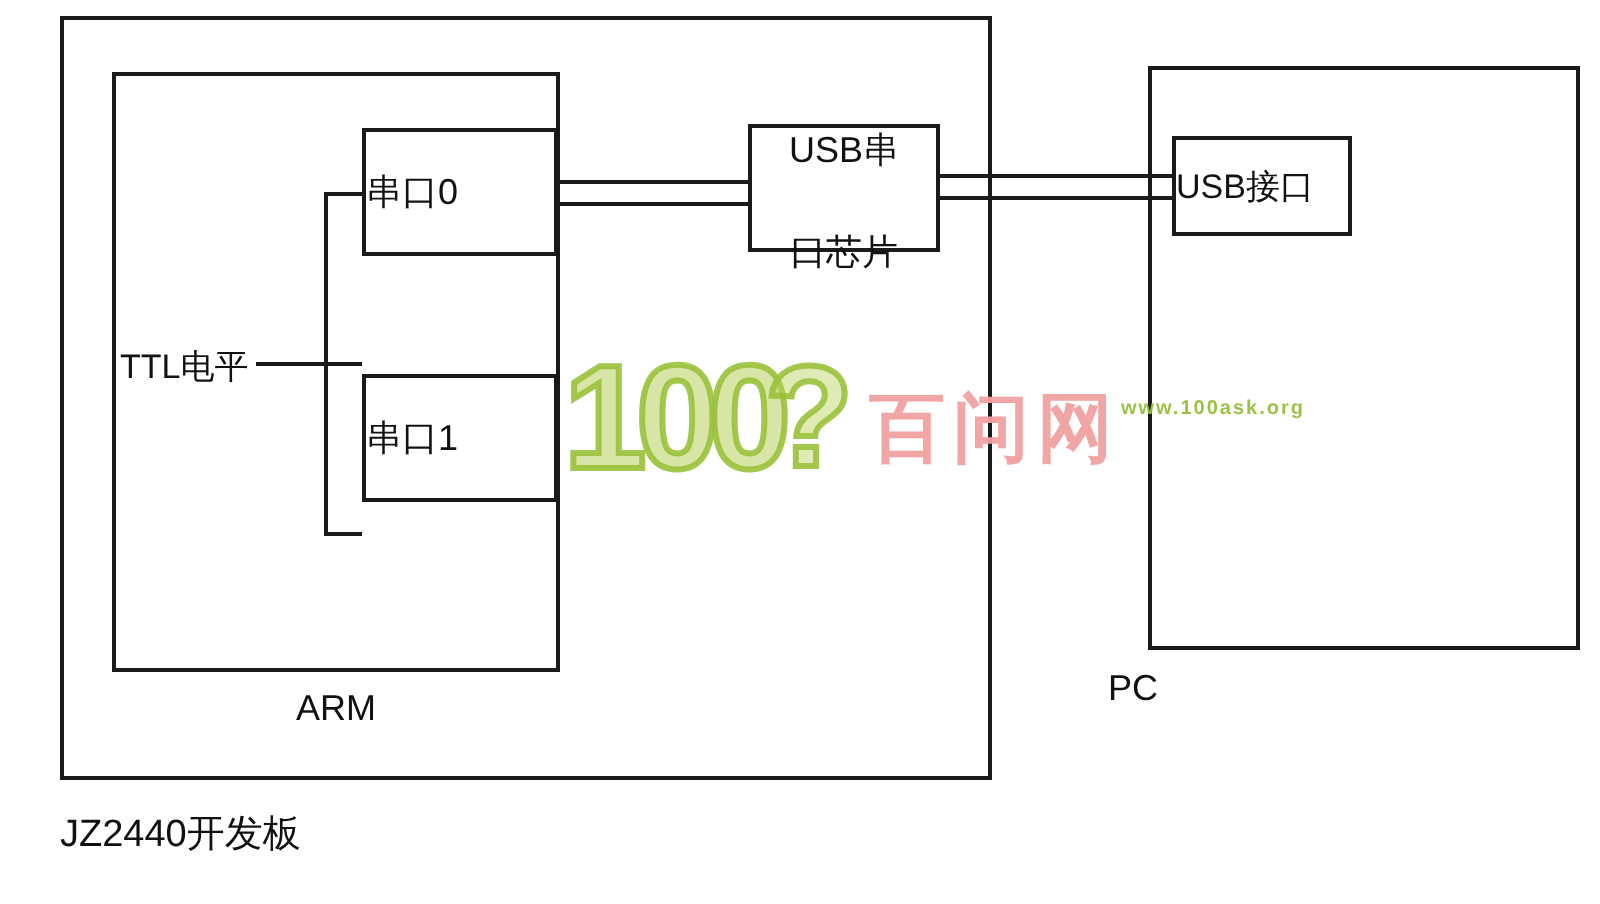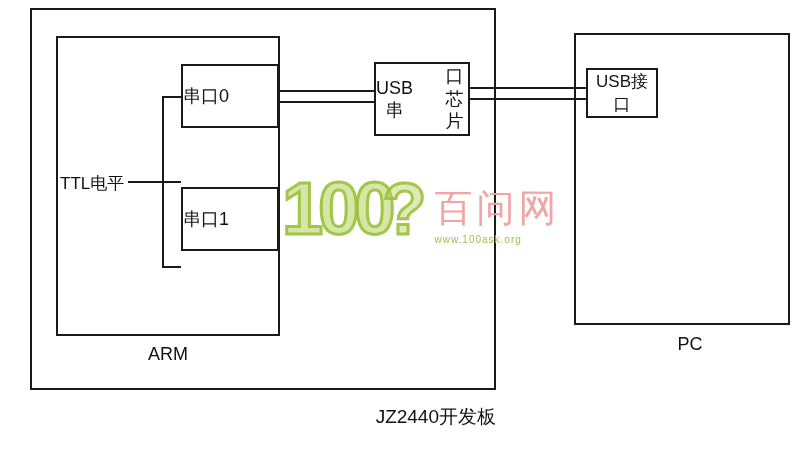--- a/index.html
+++ b/index.html
@@ -18,21 +18,21 @@
   .serial{left:181px;width:98px;height:64px;font-size:18px;z-index:2;}
   .txt18{font-size:18px;}
   .txt17{font-size:17px;}
 
   
   .wm{position:absolute;left:240px;top:174px;display:flex;align-items:center;z-index:5;pointer-events:none;margin-left:42px;}
   .wm-logo{font-size:74px;line-height:0.95;font-weight:bold;letter-spacing:-5px;
     color:rgba(183,209,92,0.55);-webkit-text-stroke:3px rgba(154,193,59,0.9);}
   .wm-q{font-size:72px;line-height:0.95;font-weight:bold;margin-left:-8px;
     color:rgba(183,209,92,0.45);-webkit-text-stroke:3px rgba(154,193,59,0.9);}
-  .wm-right{display:flex;flex-direction:column;margin-left:8px;margin-top:14px;}
+  .wm-right{display:flex;margin-left:8px;margin-top:14px;font-weight:bold;}
   .wm-brand{font-size:38px;line-height:1.1;color:rgba(240,160,160,0.95);letter-spacing:4px;}
   .wm-url{font-size:10px;color:rgba(150,190,60,0.95);margin-top:4px;letter-spacing:1px;}
 </style>
 </head>
 <body>
 
 <div class="stage">
 
   <div class="box" style="left:30px;top:8px;width:466px;height:382px;z-index:1;"></div>
 
@@ -50,36 +50,36 @@
   <div class="hline" style="left:162px;top:181px;width:19px;z-index:2;"></div>
   <div class="hline" style="left:162px;top:266px;width:19px;z-index:2;"></div>
   <div class="hline" style="left:128px;top:181px;width:34px;z-index:2;"></div>
 
   <div class="label txt17" style="left:60px;top:172px;z-index:2;">TTL电平</div>
 
   <div class="label txt18" style="left:56px;top:344px;width:224px;text-align:center;z-index:2;">ARM</div>
 
   <div class="dblline" style="left:279px;top:90px;width:96px;z-index:2;"></div>
 
-  <div class="box center fillbox" style="left:374px;top:62px;width:96px;height:74px;flex-direction:row;line-height:1.25;z-index:3;gap:28px;">
+  <div class="box center fillbox" style="left:374px;top:62px;width:96px;height:64px;flex-direction:column;line-height:1.25;z-index:3;gap:28px;">
     <span class="txt18">USB串</span>
     <span class="txt18">口芯片</span>
   </div>
 
   <div class="dblline" style="left:470px;top:87px;width:116px;z-index:2;"></div>
 
   <div class="box" style="left:574px;top:33px;width:216px;height:292px;z-index:1;"></div>
 
-  <div class="box center fillbox txt17" style="left:586px;top:68px;width:72px;height:50px;z-index:3;">
+  <div class="box center fillbox txt17" style="left:586px;top:68px;width:90px;height:50px;z-index:3;">
     <span>USB接口</span>
   </div>
 
-  <div class="label txt18" style="left:582px;top:334px;width:216px;text-align:center;z-index:2;">PC</div>
+  <div class="label txt18" style="left:554px;top:334px;width:216px;z-index:2;">PC</div>
 
-  <div class="label" style="left:30px;top:404px;width:466px;text-align:right;font-size:19px;z-index:2;">JZ2440开发板</div>
+  <div class="label" style="left:30px;top:404px;width:466px;text-align:left;font-size:19px;z-index:2;">JZ2440开发板</div>
 
   <div class="wm">
     <span class="wm-logo">100</span>
     <span class="wm-q">?</span>
     <span class="wm-right">
       <span class="wm-brand">百问网</span>
       <span class="wm-url">www.100ask.org</span>
     </span>
   </div>
 

